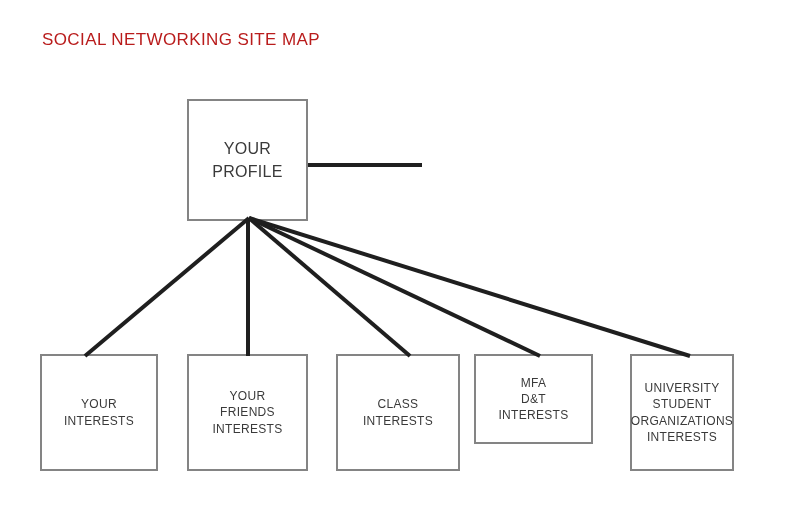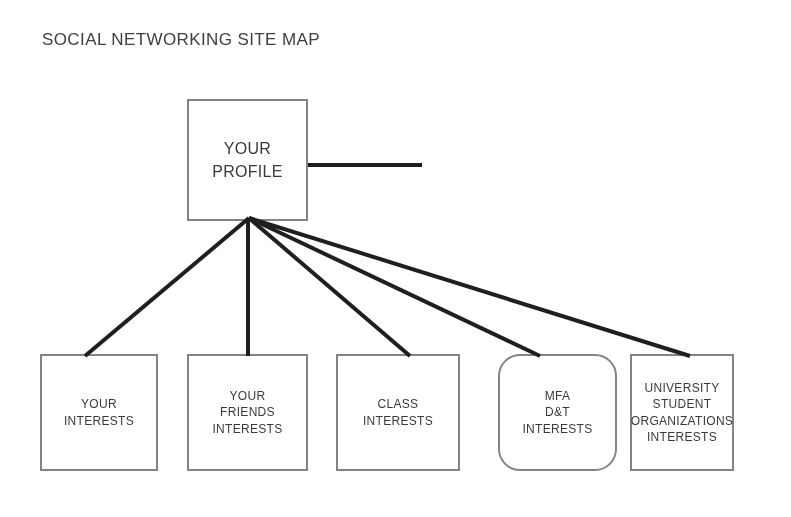--- a/index.html
+++ b/index.html
@@ -10,21 +10,21 @@
     background: #ffffff;
     overflow: hidden;
     font-family: "Liberation Sans", "DejaVu Sans", sans-serif;
   }
   .diagram-title {
     position: absolute;
     left: 42px;
     top: 30px;
     font-size: 17px;
     letter-spacing: 0.4px;
-    color: #404040;
+    color: #b91c1c;
     white-space: nowrap;
   }
   .node {
     position: absolute;
     box-sizing: border-box;
     background: #ffffff;
     border: 2px solid #848484;
     color: #3a3a3a;
     display: flex;
     align-items: center;
@@ -35,21 +35,21 @@
     white-space: pre-line;
     letter-spacing: 0.3px;
   }
   .node-profile   { left: 187px; top:  99px; width: 121px; height: 122px; }
   .node-profile .node-label { font-size: 16px; line-height: 1.45; }
   .node-calendar  { left: 422px; top: 102px; width: 121px; height: 119px; }
   .node-sm .node-label, .node-calendar .node-label { font-size: 12px; line-height: 1.35; }
   .node-b1 { left:  40px; top: 354px; width: 118px; height: 117px; }
   .node-b2 { left: 187px; top: 354px; width: 121px; height: 117px; }
   .node-b3 { left: 336px; top: 354px; width: 124px; height: 117px; }
-  .node-b4 { left: 498px; top: 354px; width: 119px; height: 117px; border-radius: 22px; }
+  .node-b4 { left: 474px; top: 354px; width: 119px; height: 90px; }
   .node-b5 { left: 630px; top: 354px; width: 104px; height: 117px; }
   svg.edges {
     position: absolute;
     left: 0; top: 0;
     width: 791px;
     height: 517px;
     pointer-events: none;
   }
   svg.edges line { stroke-width: 4; }
 </style>

